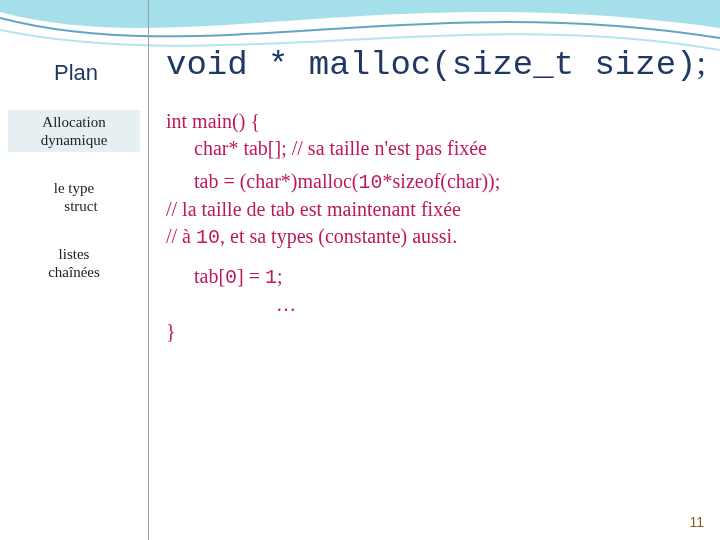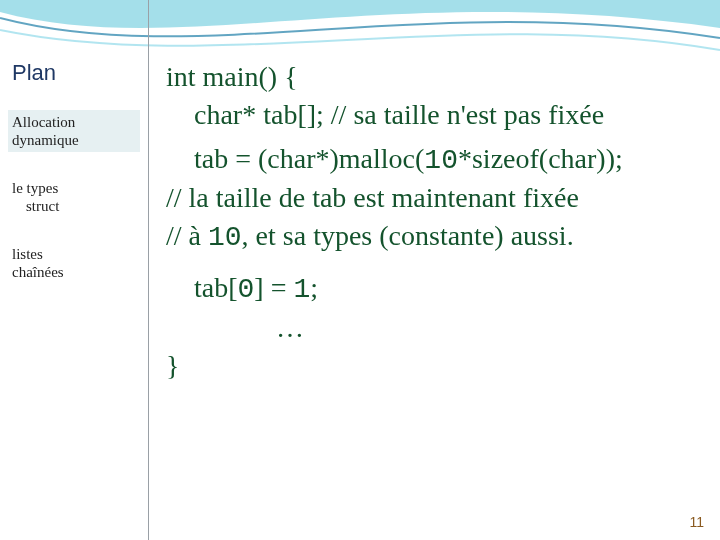--- a/index.html
+++ b/index.html
@@ -24,20 +24,21 @@
     display: flex;
     width: 720px;
     height: 540px;
   }
   .sidebar {
     width: 148px;
     flex-shrink: 0;
     padding: 60px 8px 0 8px;
     box-sizing: border-box;
     position: relative;
+    text-align: center;
   }
   .plan-heading {
     font-family: 'Trebuchet MS', 'Segoe UI', sans-serif;
     font-size: 22px;
     color: #1f3864;
     margin: 0 0 18px 4px;
     font-weight: normal;
   }
   .nav-item {
     font-size: 15px;
@@ -70,22 +71,22 @@
     font-size: 34px;
     color: #1f3864;
     margin: 0 0 24px 0;
     font-weight: normal;
     white-space: nowrap;
   }
   .mono {
     font-family: 'Courier New', monospace;
   }
   .code-body {
-    font-size: 28px;
-    color: #14532d;
+    font-size: 20px;
+    color: #be185d;
     line-height: 1.35;
     margin-top: 14px;
   }
   .code-body .line {
     white-space: nowrap;
   }
   .ind1 { padding-left: 28px; }
   .gap { height: 6px; }
   .biggap { height: 12px; }
   .footer {
@@ -113,31 +114,34 @@
   <div class="sidebar">
     <div class="plan-heading">Plan</div>
 
     <div class="nav-item active">
       <span>Allocation</span><br>
       <span>dynamique</span>
     </div>
 
 
     <div class="nav-item">
-      <span>le types</span><br>
+      <span>le type</span><br>
       <span class="struct-indent">struct</span>
     </div>
 
     <div class="nav-item">
       <span>listes</span><br>
       <span>chaînées</span>
     </div>
   </div>
 
   <div class="content">
+    <div class="heading">
+      <span class="mono">void *   malloc(size_t   size)</span><span>;</span>
+    </div>
 
     <div class="code-body">
       <div class="line">int main() {</div>
 
       <div class="line ind1">
         <span>char* tab[]; </span><span>// sa taille n'est pas fixée</span>
       </div>
 
       <div class="gap"></div>
 

